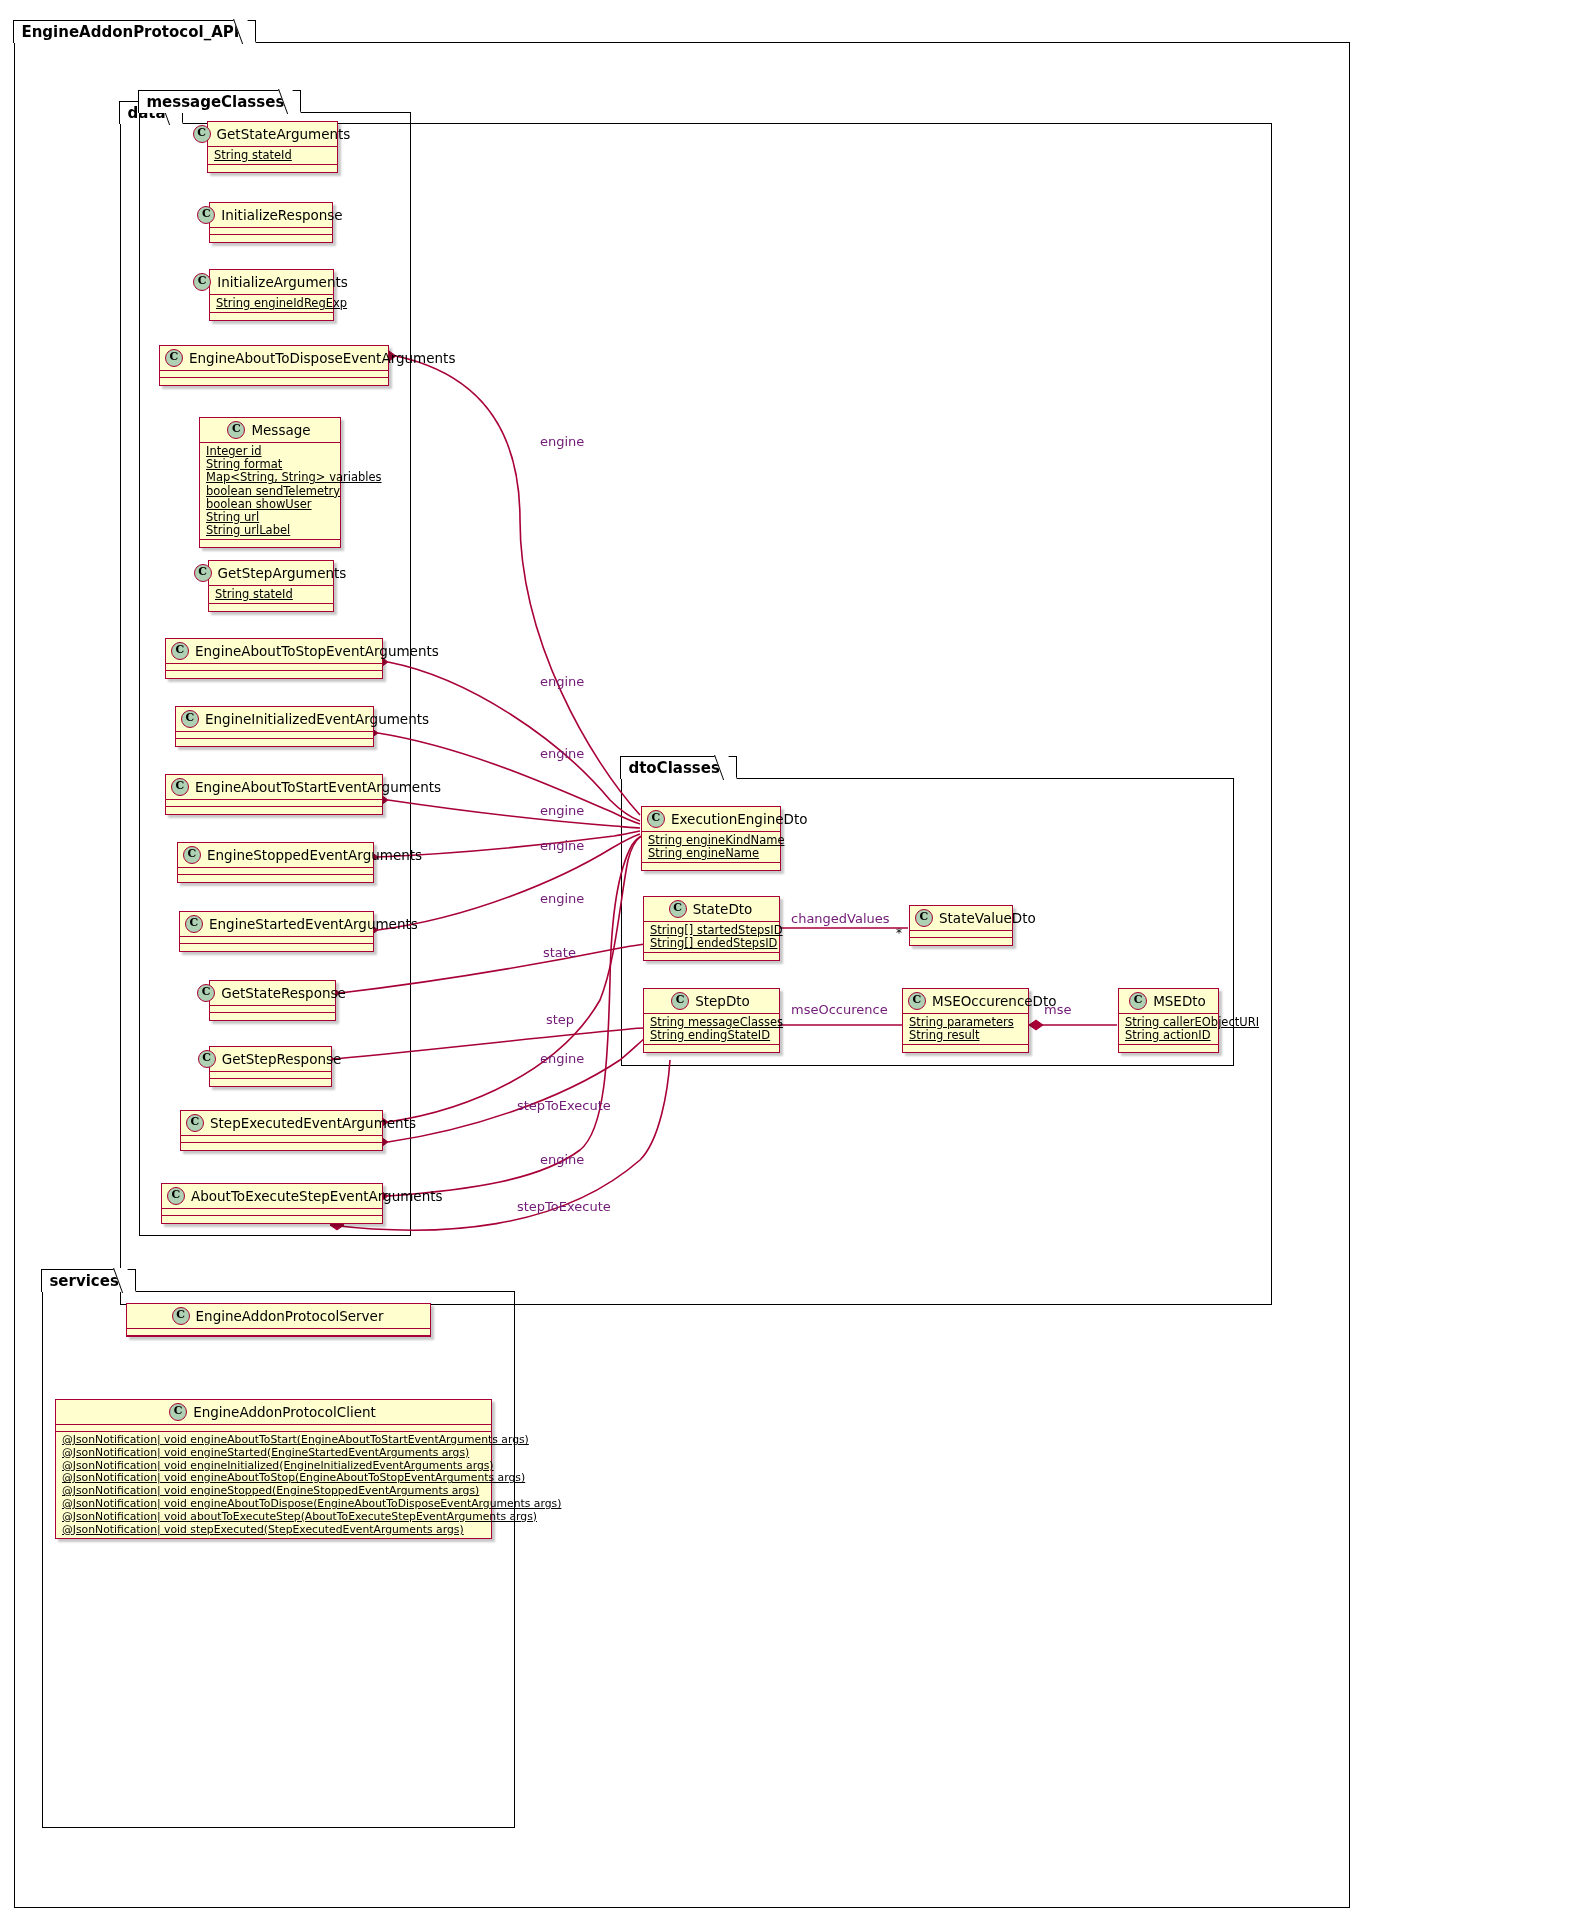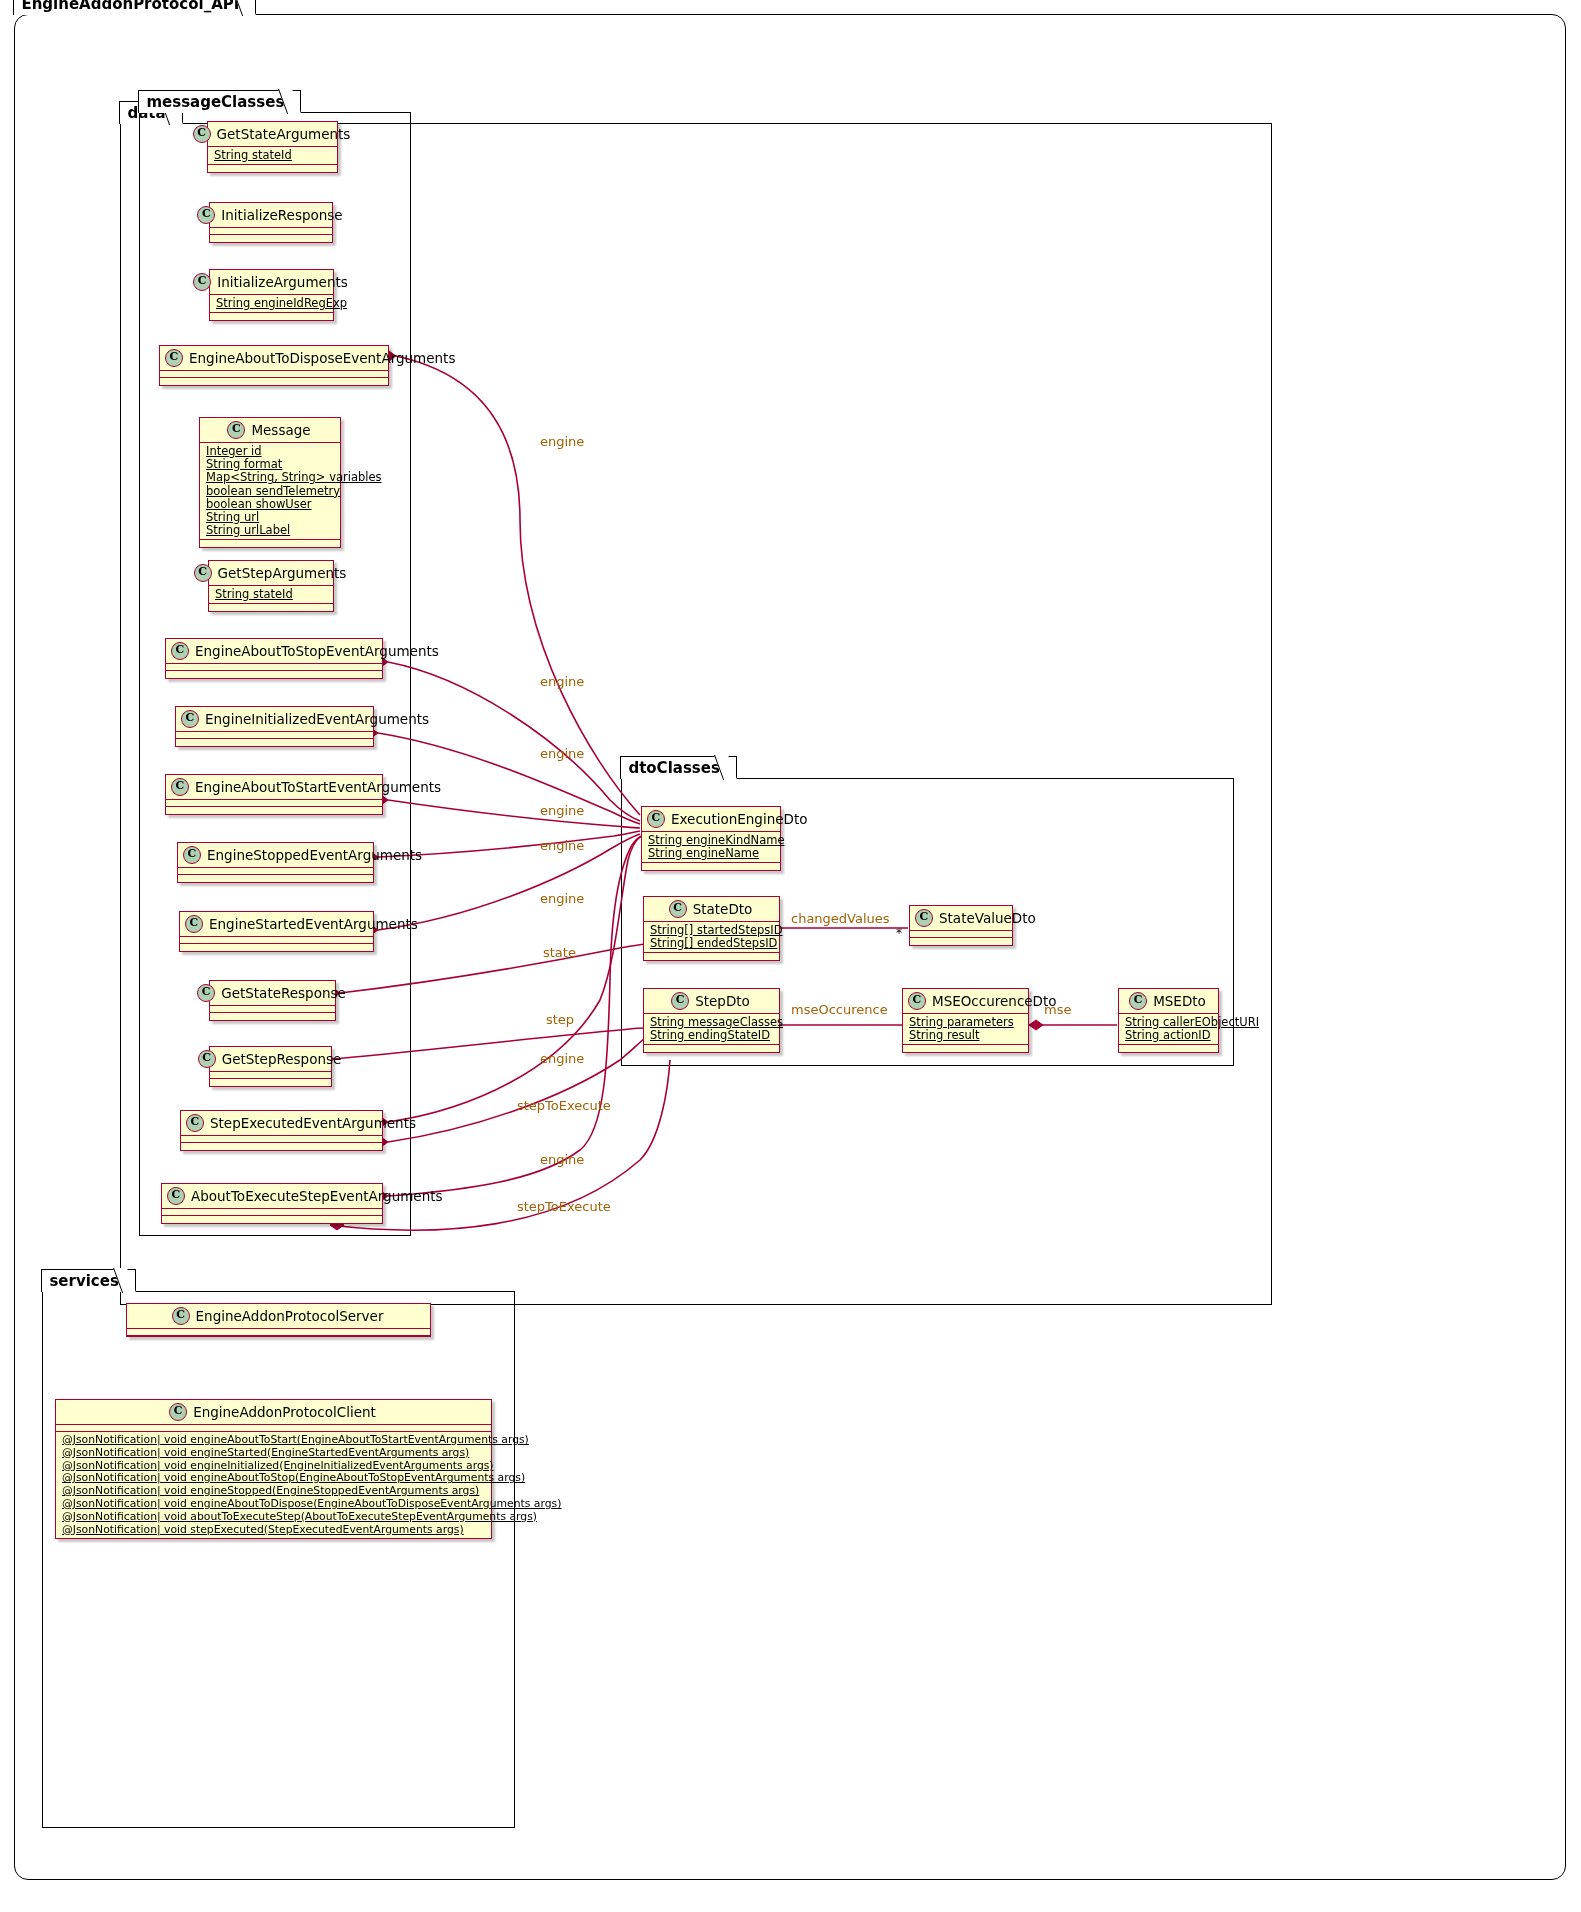--- a/index.html
+++ b/index.html
@@ -112,37 +112,37 @@
     white-space: nowrap;
   }
   .cls-body.empty { padding: 0; height: 6px; }
   .cls-foot { height: 7px; }
   .attr { white-space: nowrap; text-decoration: underline; }
 
   
   .elabel {
     position: absolute;
     font-size: 13px;
-    color: #a16207;
+    color: #701a75;
     z-index: 20;
     white-space: nowrap;
   }
   .mult {
     position: absolute;
     font-size: 12px;
     color: #000;
     z-index: 20;
   }
 </style>
 </head>
 <body>
 
 <div id="canvas">
 
-  <div class="pkg" style="left:14px; top:14px; width:1552px; height:1866px;border-radius:14px;">
+  <div class="pkg" style="left:14px; top:42px; width:1336px; height:1866px;">
     <div class="pkg-tab">EngineAddonProtocol_API</div>
   </div>
 
   <div class="pkg" style="left:120px; top:75px; width:1152px; height:1182px;margin-top:48px;">
     <div class="pkg-tab">data</div>
   </div>
 
   <div class="pkg" style="left:139px; top:112px; width:272px; height:1124px;">
     <div class="pkg-tab">messageClasses</div>
   </div>

